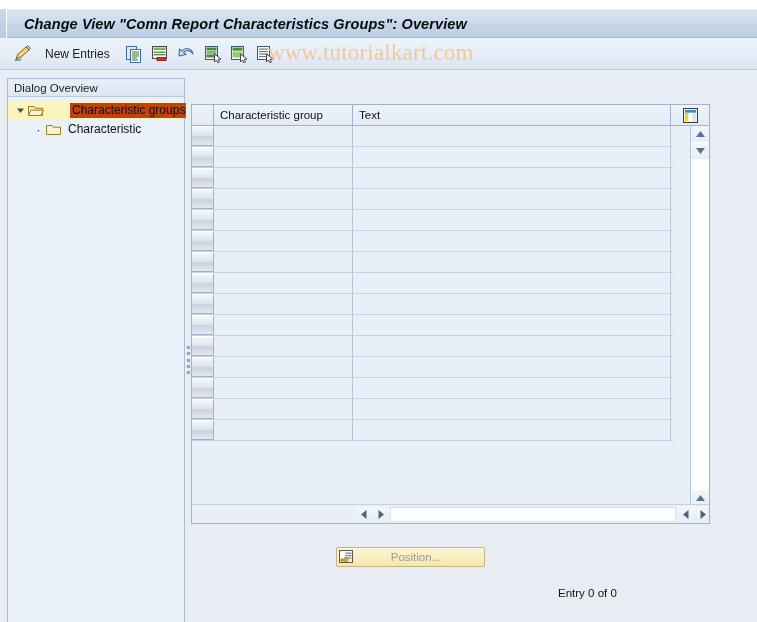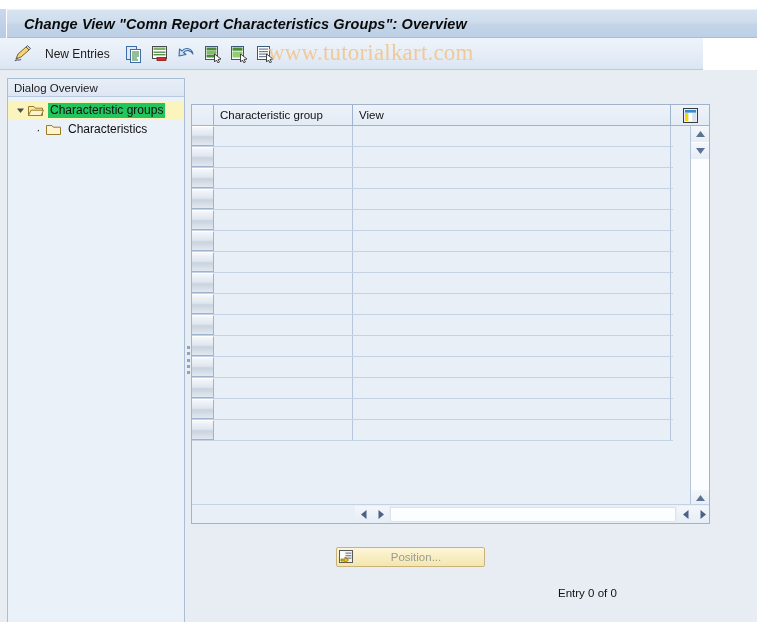--- a/index.html
+++ b/index.html
@@ -39,21 +39,21 @@
     color: #0a0a0a;
     padding-left: 17px;
     letter-spacing: 0.1px;
     white-space: nowrap;
   }
 
   
   .toolbar {
     position: absolute;
     left: 0; top: 38px;
-    width: 703px; height: 32px;
+    width: 757px; height: 32px;
     background: linear-gradient(to bottom, #eef4fa 0%, #e4ecf6 60%, #dae5f2 100%);
     border-bottom: 1px solid #b9cade;
     display: flex; align-items: center;
     padding-left: 9px;
   }
   .tbtn {
     height: 26px;
     display: inline-flex;
     align-items: center;
     justify-content: center;
@@ -113,21 +113,22 @@
     display: flex; align-items: center;
     height: 19px;
     font-size: 12px;
     color: #111111;
     white-space: nowrap;
     cursor: default;
   }
   .tree-row.level0 { padding-left: 6px; }
   .tree-row.level1 { padding-left: 24px; }
   .tree-row.selected .tree-label {
-    background: #22c55e;
+    background: #c2410c;
+    margin-left: 22px;
   }
   .tree-row.selected {
     background: #fbf5bd;
   }
   .twisty {
     width: 13px; height: 13px;
     display: inline-flex; align-items: center; justify-content: center;
     flex: 0 0 auto;
   }
   .bulletdot {
@@ -443,42 +444,42 @@
           <span class="tree-label">Characteristic groups</span>
         </div>
 
         <div class="tree-row level1">
           <span class="bulletdot">·</span>
           <span class="tree-icon">
             <svg class="icon-svg" width="16" height="13" viewBox="0 0 16 13">
               <path d="M0.5 2.5 L6 2.5 L7.2 4.2 L14.5 4.2 L14.5 11.5 L0.5 11.5 Z" fill="#fdf3cd" stroke="#9a7b2a" stroke-width="1"></path>
             </svg>
           </span>
-          <span class="tree-label">Characteristics</span>
+          <span class="tree-label">Characteristic</span>
         </div>
 
       </div>
     </div>
 
     <div class="splitter">
       <div class="grip">
         <i></i>
           <i></i>
           <i></i>
           <i></i>
           <i></i>
       </div>
     </div>
 
     <div class="tablewrap">
 
       <div class="thead">
         <div class="th-corner"></div>
         <div class="th col1">Characteristic group</div>
-        <div class="th col2">View</div>
+        <div class="th col2">Text</div>
         <div class="th-settings">
           <span>
             <svg class="icon-svg" width="15" height="15" viewBox="0 0 15 15">
               <rect x="0.5" y="0.5" width="14" height="14" fill="#e9eef5" stroke="#3b3b3b" stroke-width="1"></rect>
               <rect x="2" y="2" width="11" height="2.6" fill="#2f8fd6"></rect>
               <rect x="2" y="5" width="3.3" height="8" fill="#f5d800"></rect>
               <rect x="5.8" y="5" width="3.3" height="8" fill="#ffffff"></rect>
               <rect x="9.6" y="5" width="3.4" height="8" fill="#d9e2ec"></rect>
             </svg>
           </span>

